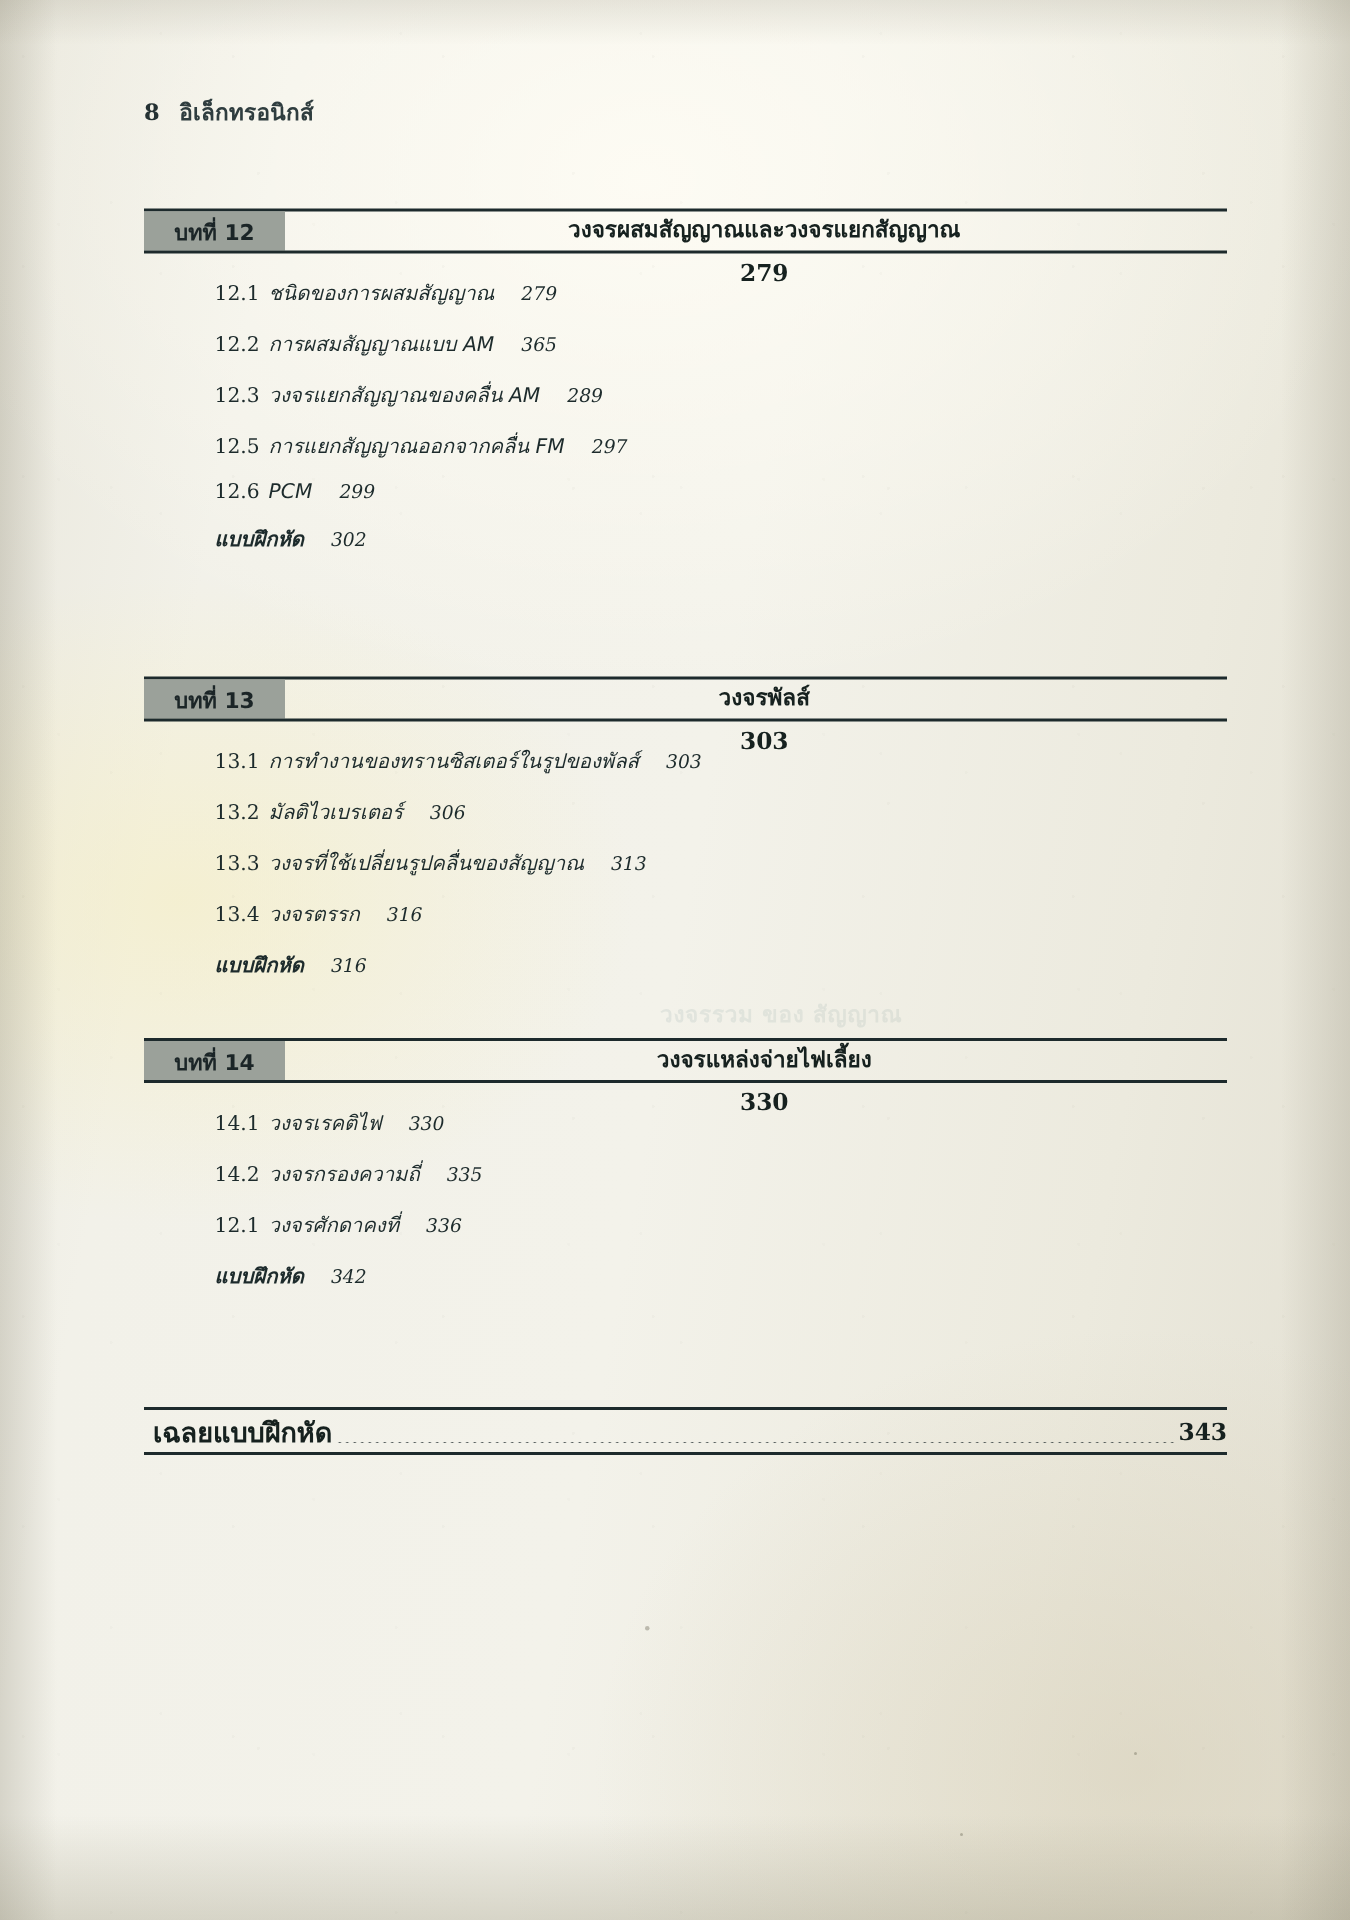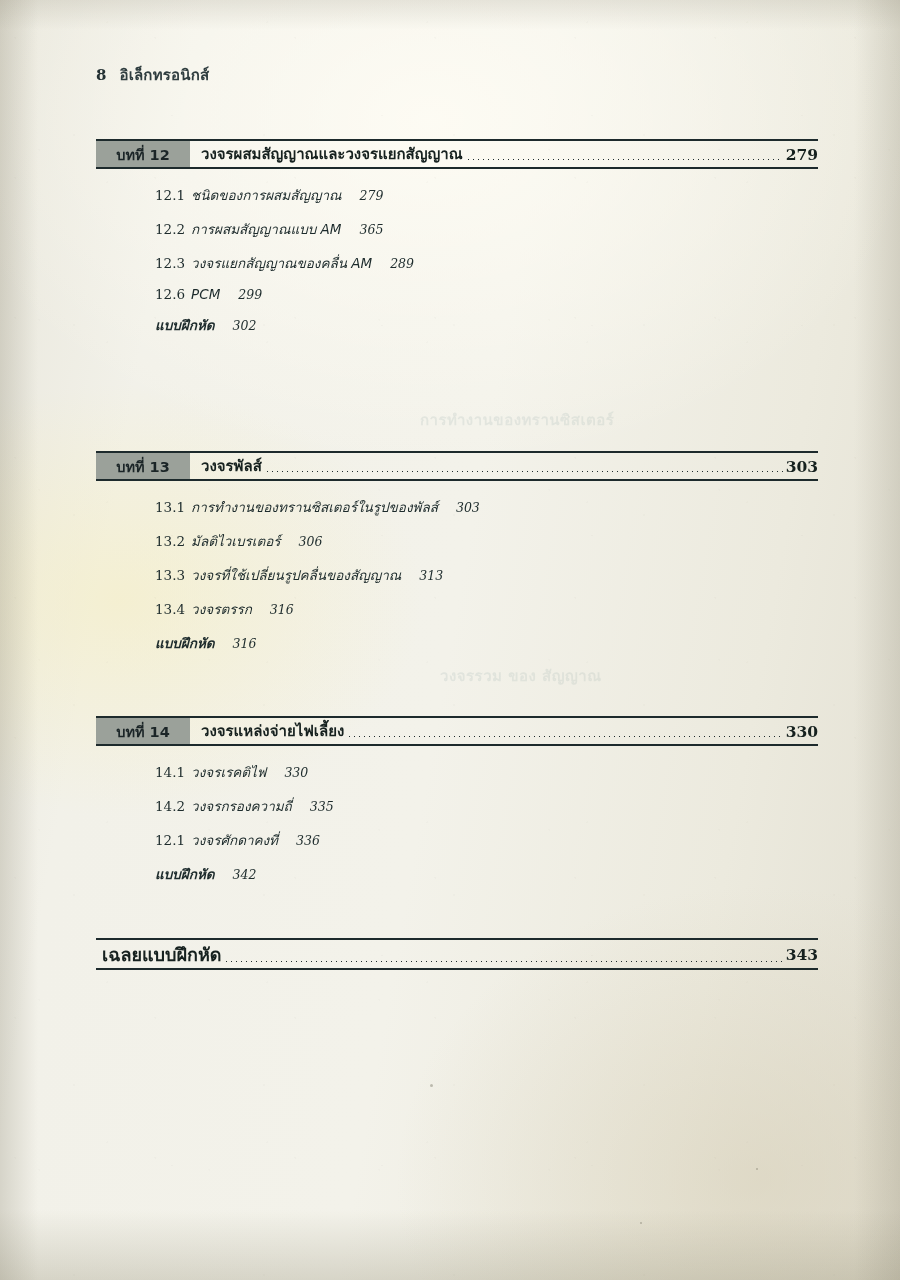--- a/index.html
+++ b/index.html
@@ -126,20 +126,21 @@
     text-align: center;
   }
   .chapter-head .row {
     position: absolute;
     left: 105px;
     right: 0;
     top: 2px;
     bottom: 2px;
     display: flex;
     align-items: center;
+    flex-direction: column;
   }
   .chapter-head .title {
     font-size: 15px;
     font-weight: bold;
     color: #16211f;
     white-space: nowrap;
   }
   .chapter-head .leader {
     flex: 1;
     align-self: flex-end;
@@ -152,21 +153,21 @@
   }
   .chapter-head .page {
     font-size: 15.5px;
     font-weight: bold;
     color: #16211f;
     font-family: "DejaVu Serif", "Liberation Serif", serif;
   }
 
   
   .sections {
-    margin: 15px 0 0 59px;
+    margin: 15px 0 0 47px;
   }
   .section-row {
     display: flex;
     align-items: baseline;
     margin-bottom: 12px;
     color: #1d2b2c;
   }
   .section-row .num {
     font-size: 13.5px;
     font-family: "DejaVu Serif", "Liberation Serif", serif;
@@ -249,21 +250,20 @@
     border-radius: 50%;
     pointer-events: none;
   }
 </style>
 </head>
 <body>
 
 <div id="page">
   <div id="grain"></div>
 
-  <div class="ghost" style="left:420px; top:408px;">การทำงานของทรานซิสเตอร์</div>
   <div class="ghost" style="left:440px; top:664px;">วงจรรวม ของ สัญญาณ</div>
 
   <div class="speck" style="left:430px; top:1084px; width:3px; height:3px;"></div>
   <div class="speck" style="left:756px; top:1168px; width:2px; height:2px;"></div>
   <div class="speck" style="left:640px; top:1222px; width:2px; height:2px;"></div>
 
   <div id="content">
 
     <div class="running-head">
       <span class="folio">8</span>
@@ -293,20 +293,25 @@
           <span class="num">12.2</span>
           <span class="label">การผสมสัญญาณแบบ AM</span>
           <span class="spage">365</span>
         </div>
         <div class="section-row">
           <span class="num">12.3</span>
           <span class="label">วงจรแยกสัญญาณของคลื่น AM</span>
           <span class="spage">289</span>
         </div>
         <div class="section-row">
+          <span class="num">12.5</span>
+          <span class="label">การแยกสัญญาณออกจากคลื่น FM</span>
+          <span class="spage">297</span>
+        </div>
+        <div class="section-row">
           <span class="num">12.6</span>
           <span class="label">PCM</span>
           <span class="spage">299</span>
         </div>
         <div class="section-row exercise">
           <span class="label">แบบฝึกหัด</span>
           <span class="spage">302</span>
         </div>
       </div>
     </div>
@@ -345,21 +350,21 @@
           <span class="label">วงจรตรรก</span>
           <span class="spage">316</span>
         </div>
         <div class="section-row exercise">
           <span class="label">แบบฝึกหัด</span>
           <span class="spage">316</span>
         </div>
       </div>
     </div>
 
-    <div class="chapter" style="top:716px;">
+    <div class="chapter" style="top:692px;">
       <div class="chapter-head">
         <div class="rule-top"></div>
         <div class="tab">
           <span>บทที่ 14</span>
         </div>
         <div class="row">
           <span class="title">วงจรแหล่งจ่ายไฟเลี้ยง</span>
           <span class="leader"></span>
           <span class="page">330</span>
         </div>

